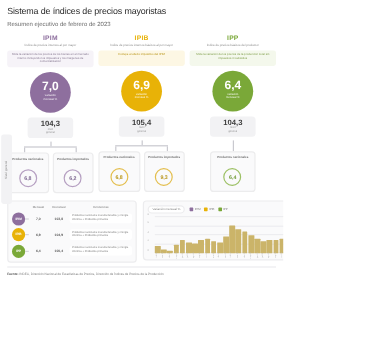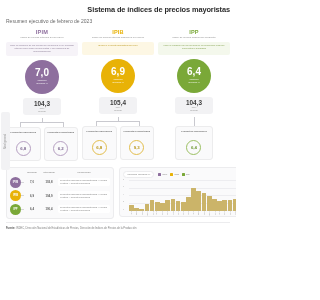--- a/index.html
+++ b/index.html
@@ -1,19 +1,19 @@
 <!DOCTYPE html>
 <html><head>
 <meta charset="utf-8">
 <style>
   html,body{margin:0;padding:0;}
   body{width:236px;height:300px;background:#ffffff;font-family:"Liberation Sans",sans-serif;color:#4a4a4a;overflow:hidden;}
   .page{width:236px;height:300px;position:relative;box-sizing:border-box;padding:5px 6px 0 6px;}
 
-  .title{font-size:7.4px;font-weight:bold;color:#2b2b2b;letter-spacing:-0.1px;line-height:9px;text-align:right;}
+  .title{font-size:7.4px;font-weight:normal;color:#2b2b2b;letter-spacing:-0.1px;line-height:9px;}
   .subtitle{font-size:5px;color:#6b6b6b;margin-top:3.5px;}
 
   .cols{display:flex;gap:4px;margin-top:5px;}
   .col{flex:1;display:flex;flex-direction:column;align-items:center;}
 
   .col-head{font-size:5.6px;font-weight:bold;text-align:center;letter-spacing:0.2px;}
   .col-sub{font-size:2.5px;text-align:center;color:#8a8a8a;line-height:3.2px;margin-top:1.5px;padding:0 2px;}
   .col-note{font-size:2.4px;line-height:3.1px;text-align:center;margin-top:2.5px;border-radius:2px;padding:2.5px 3px;box-sizing:border-box;width:100%;min-height:13px;}
 
   .bigcirc{width:34px;height:34px;border-radius:50%;display:flex;flex-direction:column;align-items:center;justify-content:center;margin-top:4px;color:#fff;}

